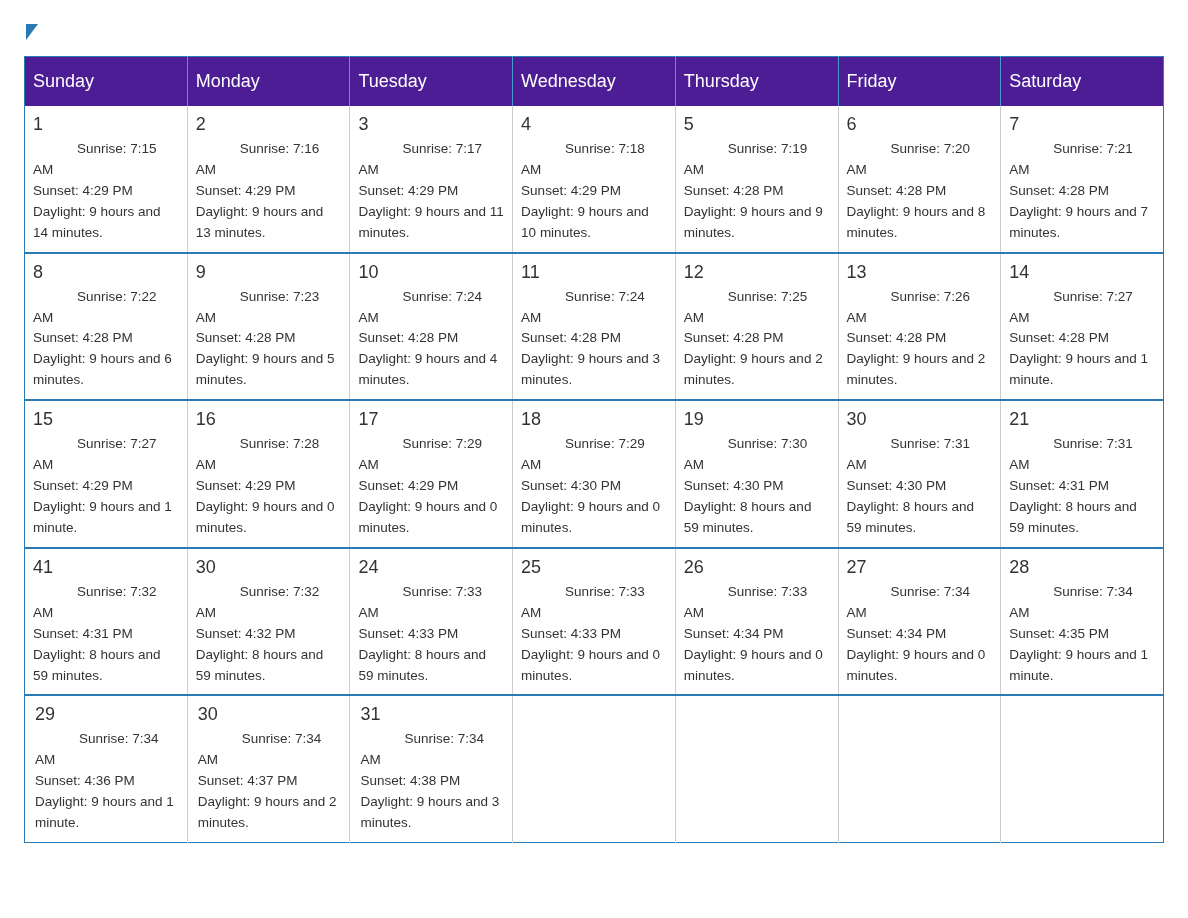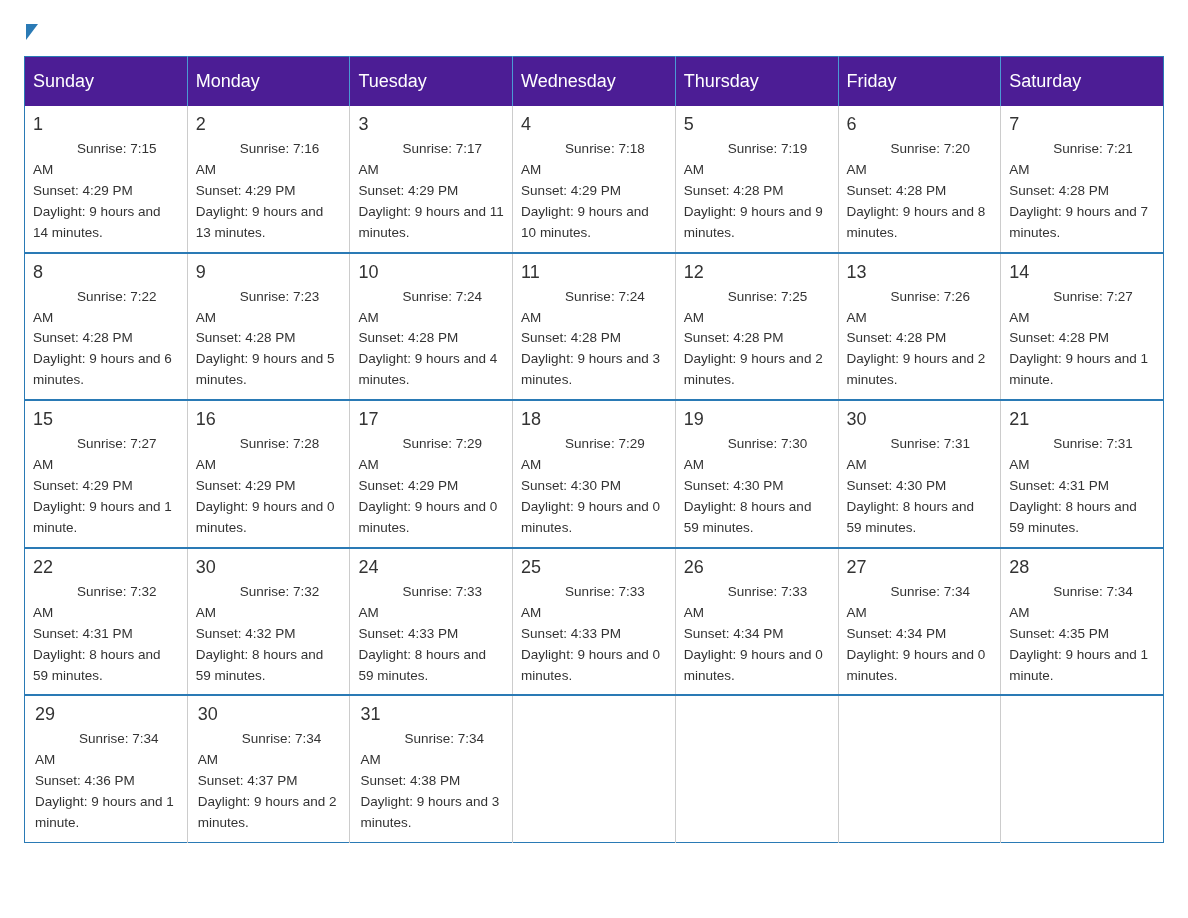--- a/index.html
+++ b/index.html
@@ -218,21 +218,21 @@
         <span class="day-number">30</span>
         <span class="day-info">Sunrise: 7:31 AM<br>Sunset: 4:30 PM<br>Daylight: 8 hours and 59 minutes.</span>
       </td>
         <td>
         <span class="day-number">21</span>
         <span class="day-info">Sunrise: 7:31 AM<br>Sunset: 4:31 PM<br>Daylight: 8 hours and 59 minutes.</span>
       </td>
       </tr>
       <tr>
         <td>
-        <span class="day-number">22</span>
+        <span class="day-number">41</span>
         <span class="day-info">Sunrise: 7:32 AM<br>Sunset: 4:31 PM<br>Daylight: 8 hours and 59 minutes.</span>
       </td>
         <td>
         <span class="day-number">30</span>
         <span class="day-info">Sunrise: 7:32 AM<br>Sunset: 4:32 PM<br>Daylight: 8 hours and 59 minutes.</span>
       </td>
         <td>
         <span class="day-number">24</span>
         <span class="day-info">Sunrise: 7:33 AM<br>Sunset: 4:33 PM<br>Daylight: 8 hours and 59 minutes.</span>
       </td>

